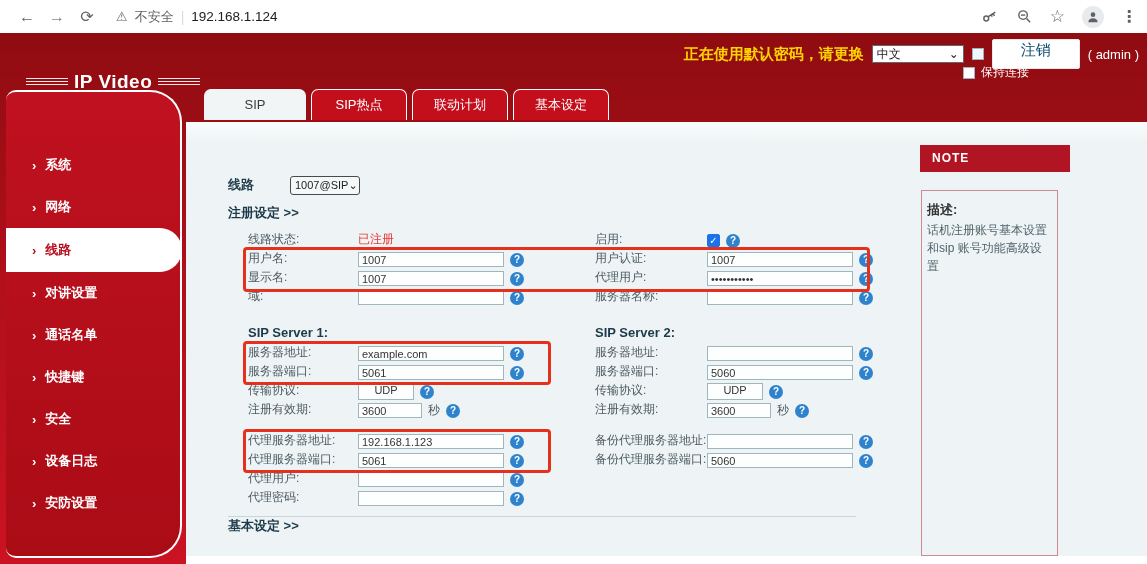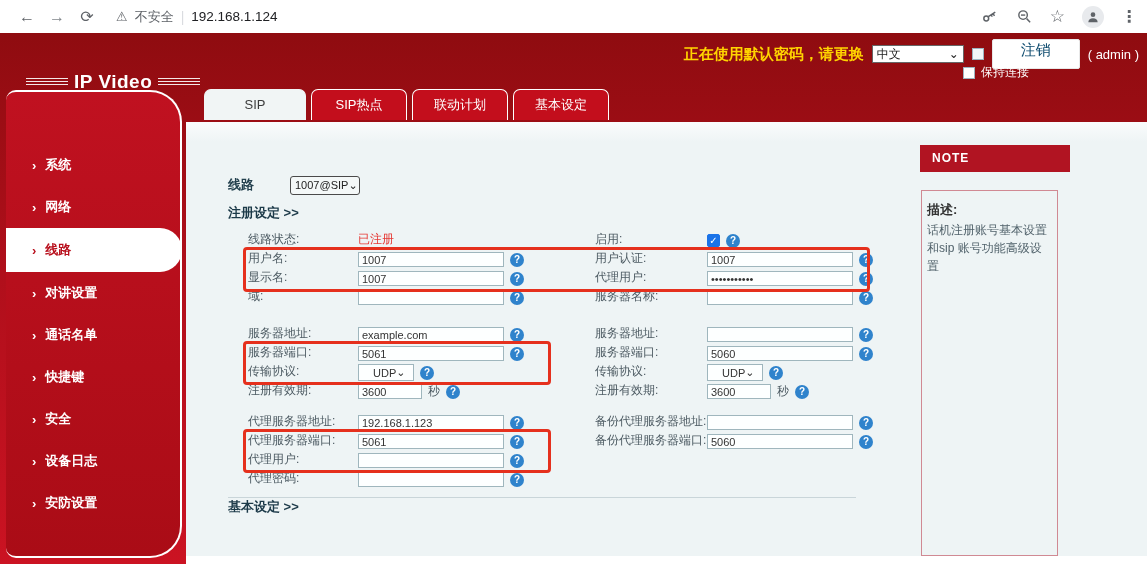--- a/index.html
+++ b/index.html
@@ -64,21 +64,21 @@
   .form { margin-top:10px; }
   .frow { height:19px; display:flex; margin-left:20px; font-size:12px; }
   .lb1 { width:110px; color:#4c5a62; }
   .lb2 { width:112px; margin-left:62px; color:#4c5a62; }
   .fz { width:175px; display:flex; align-items:center; gap:6px; }
   .inp { width:146px; height:15px; border:1px solid #9fb6bd; background:#fdffff; font-size:11px; color:#333; padding:0 3px; font-family:"Liberation Sans","DejaVu Sans",sans-serif; }
   .inp.small { width:64px; }
   .help { width:14px; height:14px; min-width:14px; border-radius:50%; background:#2f83cc; color:#fff; font-size:10px; font-weight:bold; text-align:center; line-height:14px; cursor:pointer; }
   .status-val { width:110px; color:#e53935; font-size:12px; }
   .cbx { width:13px; height:13px; background:#1a73e8; border:1px solid #1a73e8; border-radius:2px; color:#fff; font-size:10px; text-align:center; line-height:12px; }
-  .mini-select { width:56px; height:17px; border:1px solid #9fb6bd; background:#fdffff; display:flex; align-items:center; justify-content:space-between; padding:0 14px; font-size:11px; color:#333; cursor:pointer; }
+  .mini-select { width:56px; height:17px; border:1px solid #9fb6bd; background:#fdffff; display:flex; align-items:center; justify-content:space-between; padding:0 3px; font-size:11px; color:#333; cursor:pointer;flex-direction:column; }
   .unit { color:#4c5a62; font-size:12px; }
   .bold-hd { font-size:13px; font-weight:bold; color:#1c3a49; }
   .gap1 { height:18px; } .gap2 { height:12px; }
   .divider { margin:8px 60px 0 0; border-top:1px solid #c9d5d9; }
   .basic-title { height:16px; font-size:13px; font-weight:bold; color:#1c3a49; }
 
   
   .note-head { position:absolute; left:734px; top:23px; width:150px; height:27px; background:#b11422; color:#fff; font-size:12px; font-weight:bold; letter-spacing:1px; line-height:27px; padding-left:12px; }
   .note-box { position:absolute; left:735px; top:68px; width:137px; bottom:0; border:1px solid #d08993; padding:10px 5px; }
   .note-desc-lab { font-size:13px; font-weight:bold; color:#333; margin-bottom:2px; }
@@ -214,20 +214,25 @@
             </span>
           <span class="lb2">服务器名称:</span>
           <span class="fz">
               <input class="inp" value="" style="">
               <span class="help">?</span>
             </span>
         </div>
 
         <div class="gap1"></div>
 
+        <div class="frow">
+          <span class="lb1 bold-hd">SIP Server 1:</span>
+          <span style="width:175px"></span>
+          <span class="lb2 bold-hd">SIP Server 2:</span>
+        </div>
 
         <div class="frow">
           <span class="lb1">服务器地址:</span>
           <span class="fz">
               <input class="inp" value="example.com" style="">
               <span class="help">?</span>
             </span>
           <span class="lb2">服务器地址:</span>
           <span class="fz">
               <input class="inp" value="" style="">

